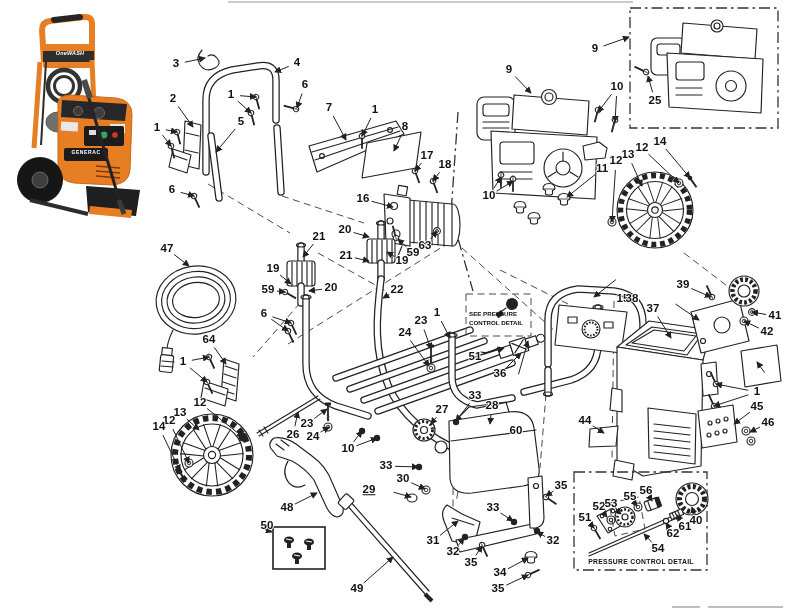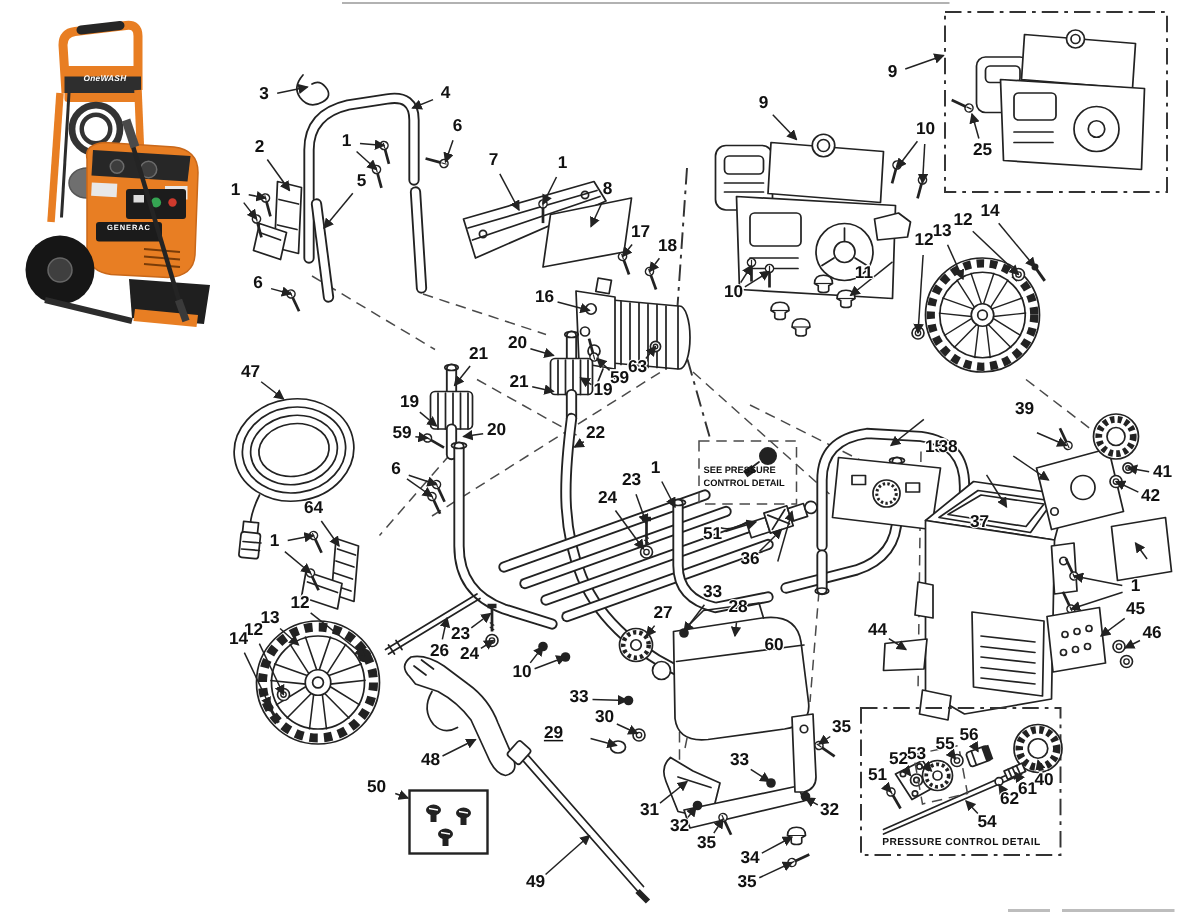--- a/index.html
+++ b/index.html
@@ -592,21 +592,21 @@
       <span class="co" style="left: 405px; top: 127px;">8</span>
       <span class="co" style="left: 509px; top: 70px;">9</span>
       <span class="co" style="left: 595px; top: 49px;">9</span>
       <span class="co" style="left: 617px; top: 87px;">10</span>
       <span class="co" style="left: 655px; top: 101px;">25</span>
       <span class="co" style="left: 427px; top: 156px;">17</span>
       <span class="co" style="left: 445px; top: 165px;">18</span>
       <span class="co" style="left: 172px; top: 190px;">6</span>
       <span class="co" style="left: 363px; top: 199px;">16</span>
       <span class="co" style="left: 489px; top: 196px;">10</span>
-      <span class="co" style="left: 576px; top: 169px; margin-top: 14px;">11</span>
+      <span class="co" style="left: 602px; top: 169px;">11</span>
       <span class="co" style="left: 660px; top: 142px;">14</span>
       <span class="co" style="left: 642px; top: 148px;">12</span>
       <span class="co" style="left: 628px; top: 155px;">13</span>
       <span class="co" style="left: 616px; top: 161px;">12</span>
       <span class="co" style="left: 623px; top: 274px; margin-top: 25px;">15</span>
       <span class="co" style="left: 425px; top: 246px;">63</span>
       <span class="co" style="left: 413px; top: 253px;">59</span>
       <span class="co" style="left: 402px; top: 261px;">19</span>
       <span class="co" style="left: 345px; top: 230px;">20</span>
       <span class="co" style="left: 319px; top: 237px;">21</span>
@@ -618,23 +618,23 @@
       <span class="co" style="left: 167px; top: 249px;">47</span>
       <span class="co" style="left: 264px; top: 314px;">6</span>
       <span class="co" style="left: 421px; top: 321px;">23</span>
       <span class="co" style="left: 437px; top: 313px;">1</span>
       <span class="co" style="left: 405px; top: 333px;">24</span>
       <span class="co" style="left: 209px; top: 340px;">64</span>
       <span class="co" style="left: 183px; top: 362px;">1</span>
       <span class="co" style="left: 475px; top: 357px;">51</span>
       <span class="co" style="left: 500px; top: 374px;">36</span>
       <span class="co" style="left: 516px; top: 383px; margin-top: 48px;">60</span>
-      <span class="co" style="left: 683px; top: 274px;">39</span>
+      <span class="co" style="left: 683px; top: 285px;">39</span>
       <span class="co" style="left: 632px; top: 299px;">38</span>
-      <span class="co" style="left: 653px; top: 309px; margin-top: 40px;">37</span>
+      <span class="co" style="left: 653px; top: 309px;">37</span>
       <span class="co" style="left: 775px; top: 316px;">41</span>
       <span class="co" style="left: 767px; top: 332px;">42</span>
       <span class="co" style="left: 797px; top: 380px; font-style: italic;">43</span>
       <span class="co" style="left: 757px; top: 392px;">1</span>
       <span class="co" style="left: 757px; top: 407px;">45</span>
       <span class="co" style="left: 768px; top: 423px;">46</span>
       <span class="co" style="left: 585px; top: 421px;">44</span>
       <span class="co" style="left: 442px; top: 410px;">27</span>
       <span class="co" style="left: 475px; top: 396px;">33</span>
       <span class="co" style="left: 492px; top: 406px;">28</span>
@@ -645,21 +645,21 @@
       <span class="co" style="left: 200px; top: 403px;">12</span>
       <span class="co" style="left: 180px; top: 413px;">13</span>
       <span class="co" style="left: 169px; top: 421px;">12</span>
       <span class="co" style="left: 159px; top: 427px;">14</span>
       <span class="co" style="left: 386px; top: 466px;">33</span>
       <span class="co" style="left: 403px; top: 479px;">30</span>
       <span class="co" style="left: 369px; top: 490px; text-decoration: underline;">29</span>
       <span class="co" style="left: 561px; top: 486px;">35</span>
       <span class="co" style="left: 493px; top: 508px;">33</span>
       <span class="co" style="left: 287px; top: 508px;">48</span>
-      <span class="co" style="left: 251px; top: 526px;">50</span>
+      <span class="co" style="left: 267px; top: 526px;">50</span>
       <span class="co" style="left: 433px; top: 541px;">31</span>
       <span class="co" style="left: 453px; top: 552px;">32</span>
       <span class="co" style="left: 471px; top: 563px;">35</span>
       <span class="co" style="left: 553px; top: 541px;">32</span>
       <span class="co" style="left: 500px; top: 573px;">34</span>
       <span class="co" style="left: 498px; top: 589px;">35</span>
       <span class="co" style="left: 357px; top: 589px;">49</span>
       <span class="co" style="left: 585px; top: 518px;">51</span>
       <span class="co" style="left: 599px; top: 507px;">52</span>
       <span class="co" style="left: 611px; top: 504px;">53</span>

